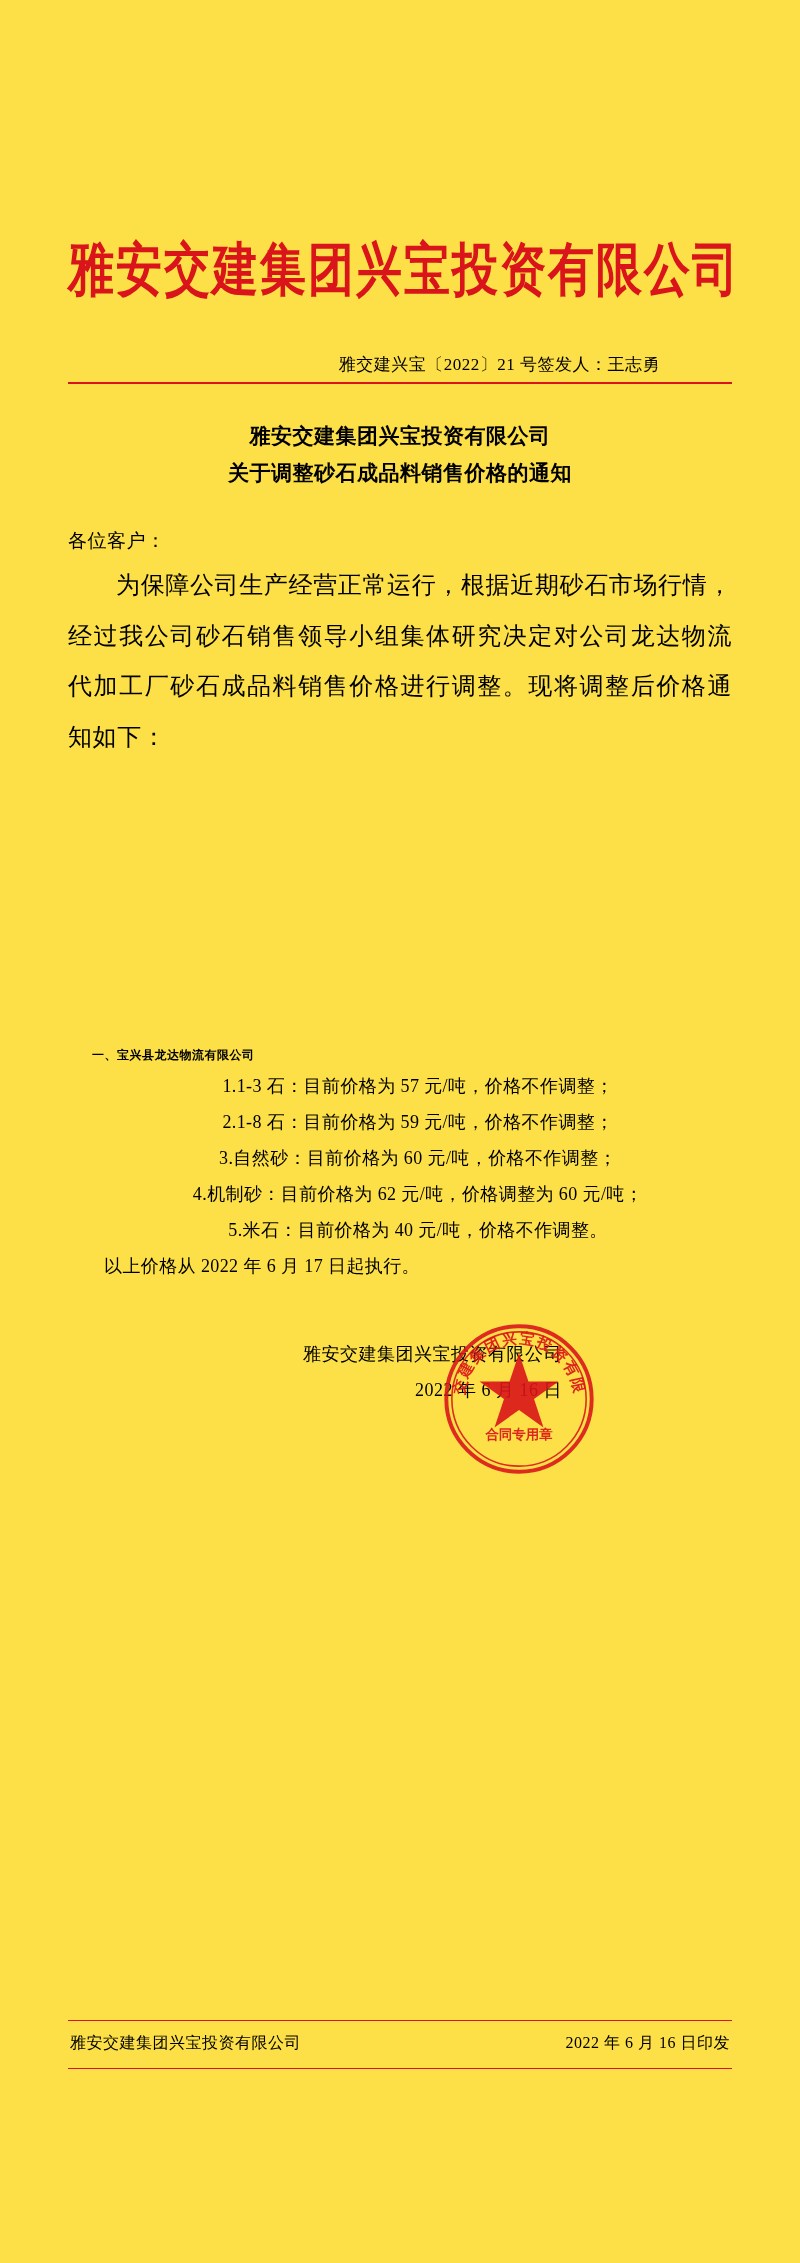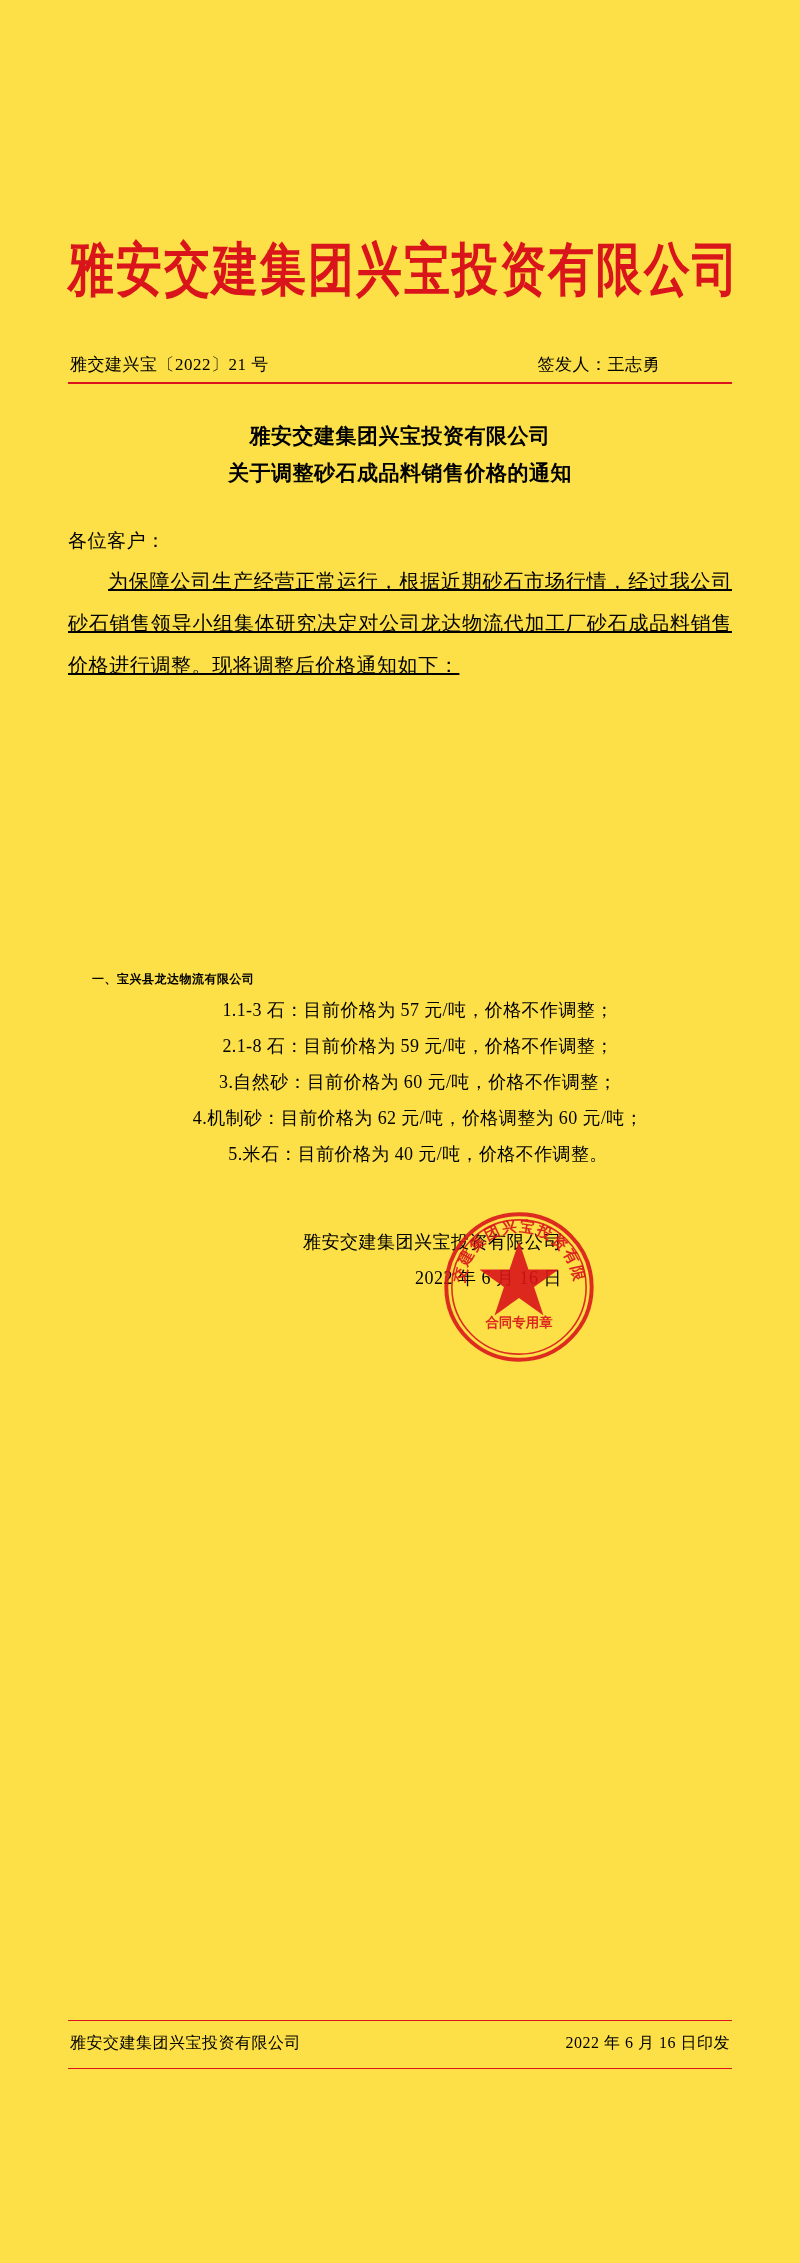--- a/index.html
+++ b/index.html
@@ -42,21 +42,21 @@
     padding-top: 28px;
     padding-bottom: 18px;
     white-space: nowrap;
     transform: scaleY(1.25);
     transform-origin: center top;
   }
 
   
   .numberline {
     display: flex;
-    justify-content: space-between;
+    justify-content: flex-end;
     align-items: flex-end;
     font-size: 17px;
     margin-top: 52px;
     padding: 0 2px 6px 2px;
   }
   .numberline .doc-no { letter-spacing: 0.5px; }
   .numberline .signer { letter-spacing: 0.5px; padding-right: 70px; font-family: Liberation Mono, monospace;}
 
   .redrule {
     border: none;
@@ -76,26 +76,25 @@
   }
 
   
   .salutation {
     font-size: 19px;
     line-height: 2.0;
     margin-top: 16px;
     letter-spacing: 0.5px;
   }
   .para {
-    font-size: 20px;
+    font-size: 24px;
     line-height: 2.12;
     text-indent: 2em;
     letter-spacing: 0.6px;
     text-align: justify;
-    text-decoration: underline;
   }
 
   .spacer-block { height: 280px; }
 
   .section-head {
     font-size: 12px;
     font-weight: bold;
     line-height: 2.1;
     text-indent: 2em;
     letter-spacing: 0.5px;
@@ -192,20 +191,21 @@
     <div class="spacer-block"></div>
 
     <div class="section-head">一、宝兴县龙达物流有限公司</div>
 
     <div class="item">1.1-3 石：目前价格为 57 元/吨，价格不作调整；</div>
     <div class="item">2.1-8 石：目前价格为 59 元/吨，价格不作调整；</div>
     <div class="item">3.自然砂：目前价格为 60 元/吨，价格不作调整；</div>
     <div class="item">4.机制砂：目前价格为 62 元/吨，价格调整为 60 元/吨；</div>
     <div class="item">5.米石：目前价格为 40 元/吨，价格不作调整。</div>
 
+    <div class="effective">以上价格从 2022 年 6 月 17 日起执行。</div>
 
     <div class="signblock">
       <div class="signline">雅安交建集团兴宝投资有限公司</div>
       <div class="signline">2022 年 6 月 16 日</div>
 
       <svg class="stamp" viewBox="0 0 200 200">
         <g fill="none" stroke="#d9141a" stroke-width="5" opacity="0.88">
           <circle cx="100" cy="100" r="92"></circle>
           <circle cx="100" cy="100" r="85" stroke-width="2"></circle>
         </g>

